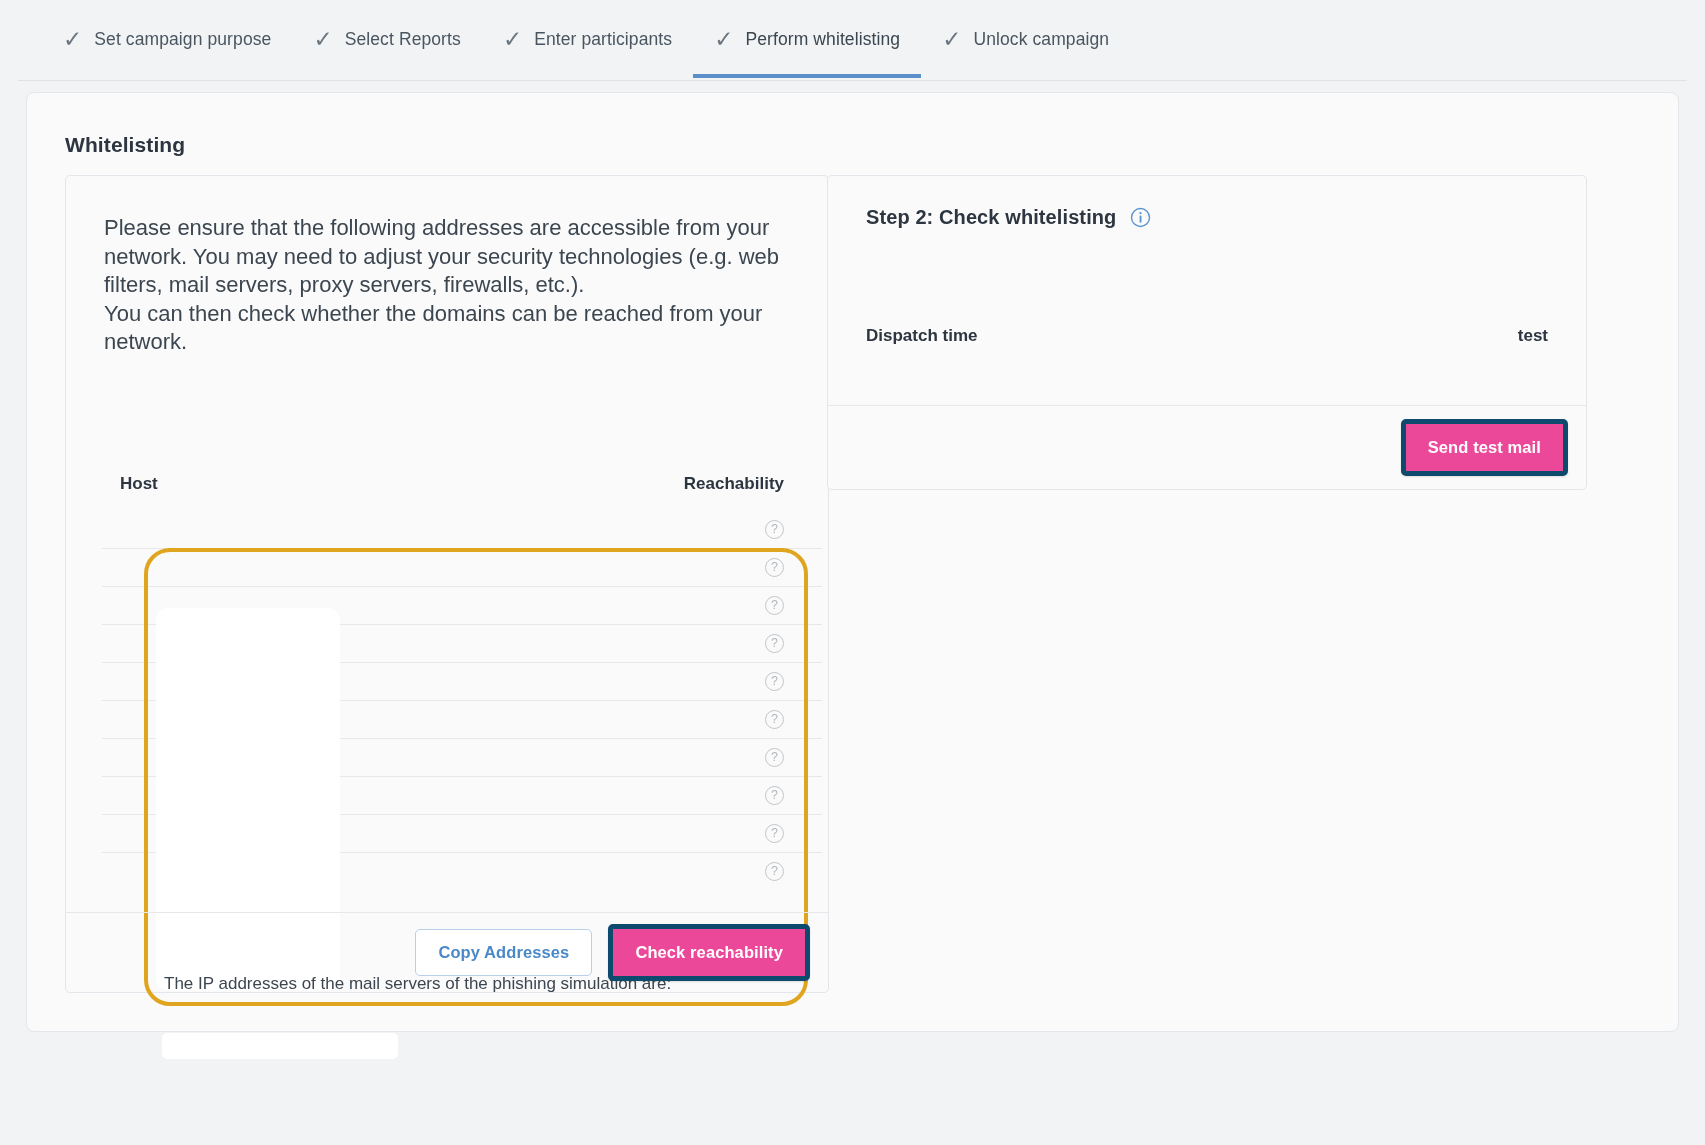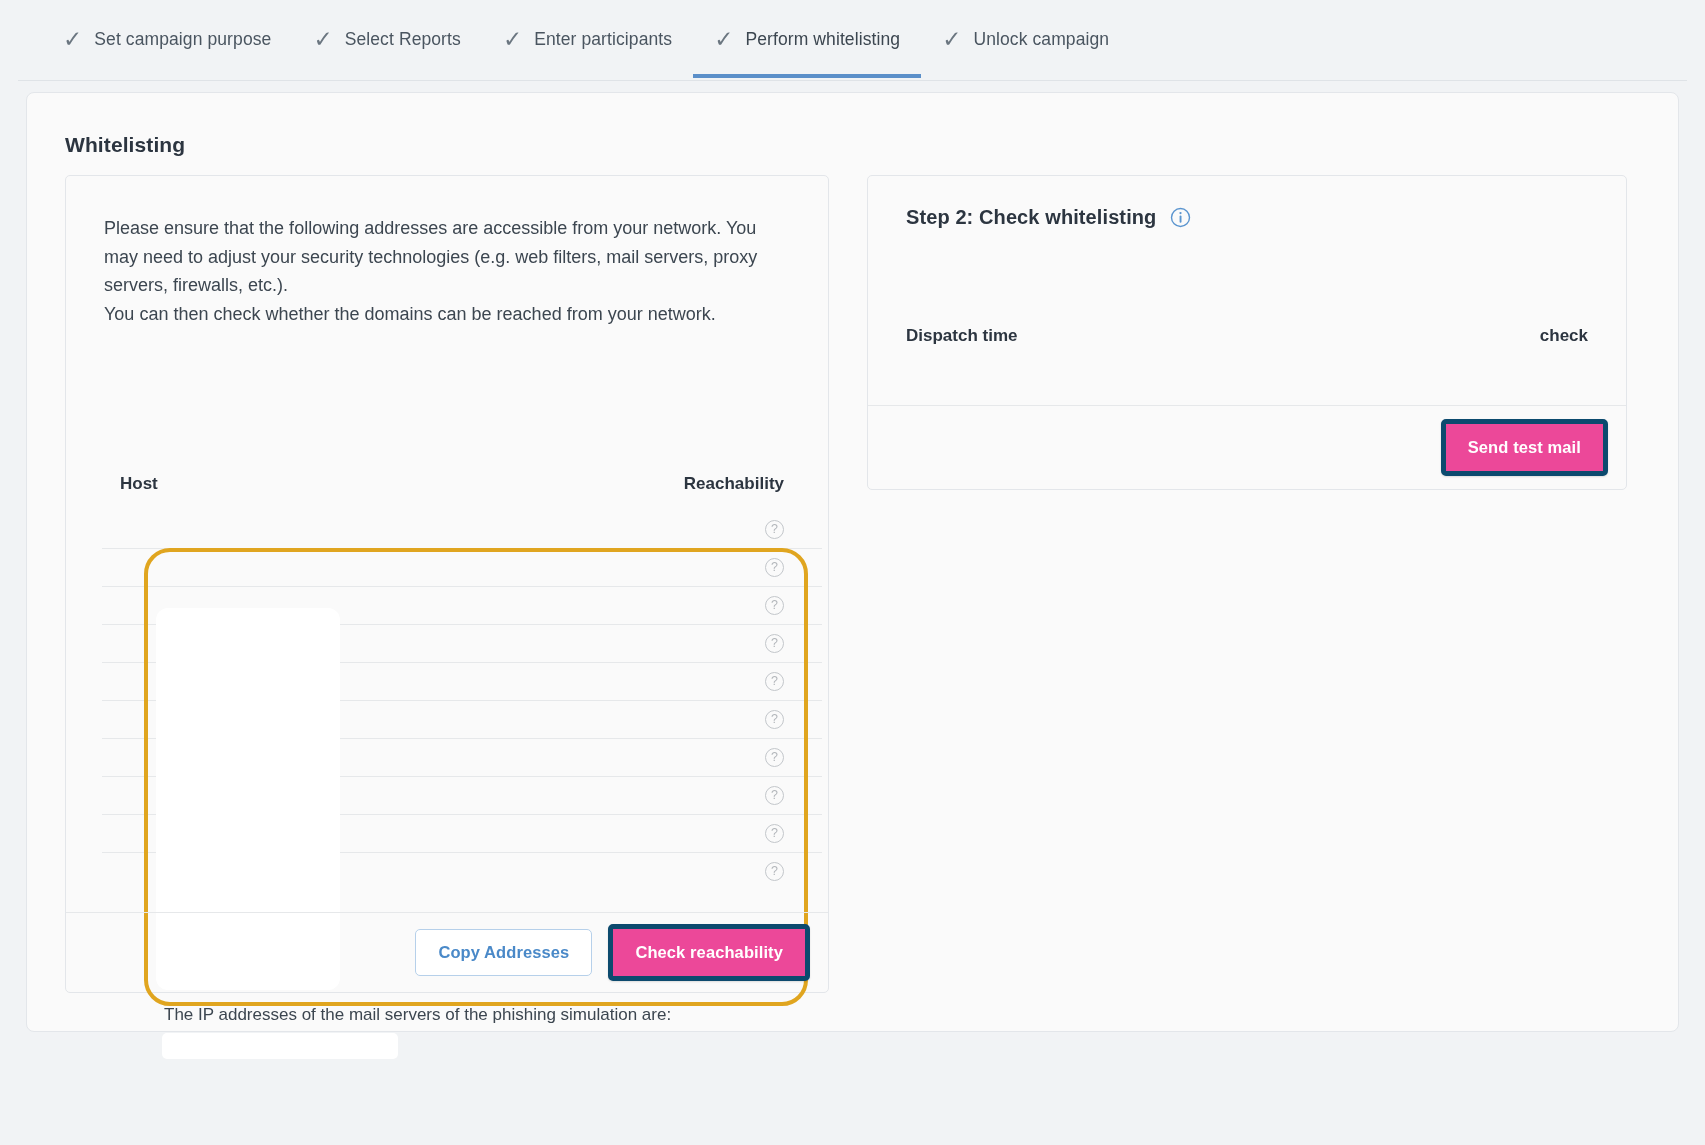--- a/index.html
+++ b/index.html
@@ -86,41 +86,41 @@
   }
 
   
   .panel {
     position: absolute;
     background: #fafafa;
     border: 1px solid #e3e6ea;
     border-radius: 5px;
   }
   #panel-step1 { left: 38px; top: 82px; width: 764px; height: 818px; }
-  #panel-step2 { left: 840px; top: 82px; width: 760px; height: 315px; }
+  #panel-step2 { left: 800px; top: 82px; width: 760px; height: 315px; }
 
   .panel-heading {
     display: flex;
     align-items: center;
     font-size: 20px;
     font-weight: 600;
     color: #2c3540;
     margin: 30px 0 0 38px;
     letter-spacing: .1px;
   }
   .info-icon {
     display: inline-flex;
     margin-left: 14px;
     cursor: pointer;
   }
   .info-icon svg { display: block; }
 
   .panel-body-text {
     margin: 38px 38px 0 38px;
-    font-size: 18px;
+    font-size: 22px;
     line-height: 28.5px;
     color: #3c4650;
   }
   .panel-body-text .redacted-inline {
     display: inline-block;
     width: 178px;
     height: 20px;
     background: #ffffff;
     border-radius: 3px;
     vertical-align: -3px;
@@ -188,21 +188,21 @@
     width: 664px;
     height: 458px;
     border: 4px solid #e0a51f;
     border-radius: 26px;
     pointer-events: none;
   }
 
   .ip-note {
     position: absolute;
     left: 98px;
-    top: 829px;
+    top: 798px;
     font-size: 17px;
     color: #3c4650;
   }
   .ip-redaction {
     position: absolute;
     left: 96px;
     top: 857px;
     width: 236px;
     height: 26px;
     background: #ffffff;
@@ -410,21 +410,21 @@
           <circle cx="10.5" cy="10.5" r="9" fill="none" stroke="#5b95cf" stroke-width="1.4"></circle>
           <circle cx="10.5" cy="6.1" r="1.15" fill="#5b95cf"></circle>
           <rect x="9.6" y="8.6" width="1.9" height="7.1" rx=".9" fill="#5b95cf"></rect>
         </svg>
       </span>
     </div>
 
 
     <div class="dispatch-head">
       <span>Dispatch time</span>
-      <span>check</span>
+      <span>test</span>
     </div>
 
     <div class="step2-footer">
       <button class="btn btn-primary">Send test mail</button>
     </div>
 
   </div>
 
 </div>
 

